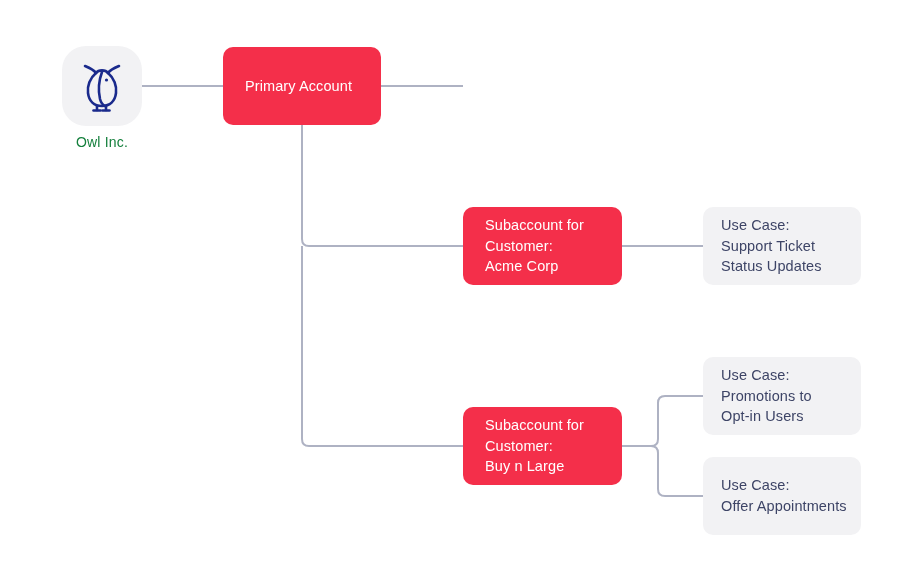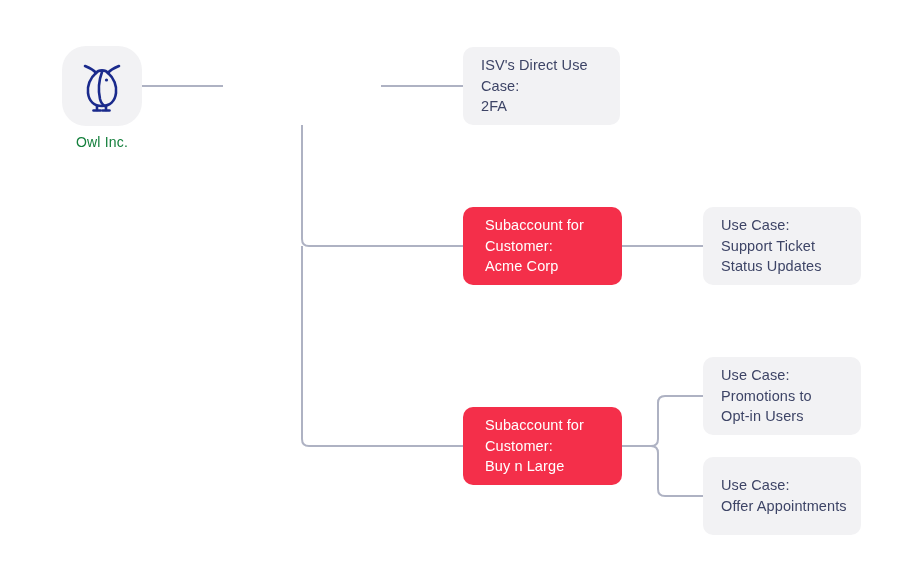--- a/index.html
+++ b/index.html
@@ -133,25 +133,24 @@
 
         <path d="M18,47 L18,51"></path>
         <path d="M27,47 L27,51"></path>
         <path d="M14.5,51.5 L21.5,51.5"></path>
         <path d="M23.5,51.5 L30.5,51.5"></path>
       </g>
     </svg>
   </div>
   <div id="logo-caption">Owl Inc.</div>
 
+  <div class="node node-red" id="node-primary">
+    <span class="node-text">Primary Account</span>
+  </div>
 
-  <div class="node node-gray" id="node-isv">
-    <span class="node-text">ISV's Direct Use Case:
-2FA</span>
-  </div>
 
   <div class="node node-red" id="node-acme">
     <span class="node-text">Subaccount for
 Customer:
 Acme Corp</span>
   </div>
 
   <div class="node node-gray" id="node-acme-usecase">
     <span class="node-text">Use Case:
 Support Ticket

